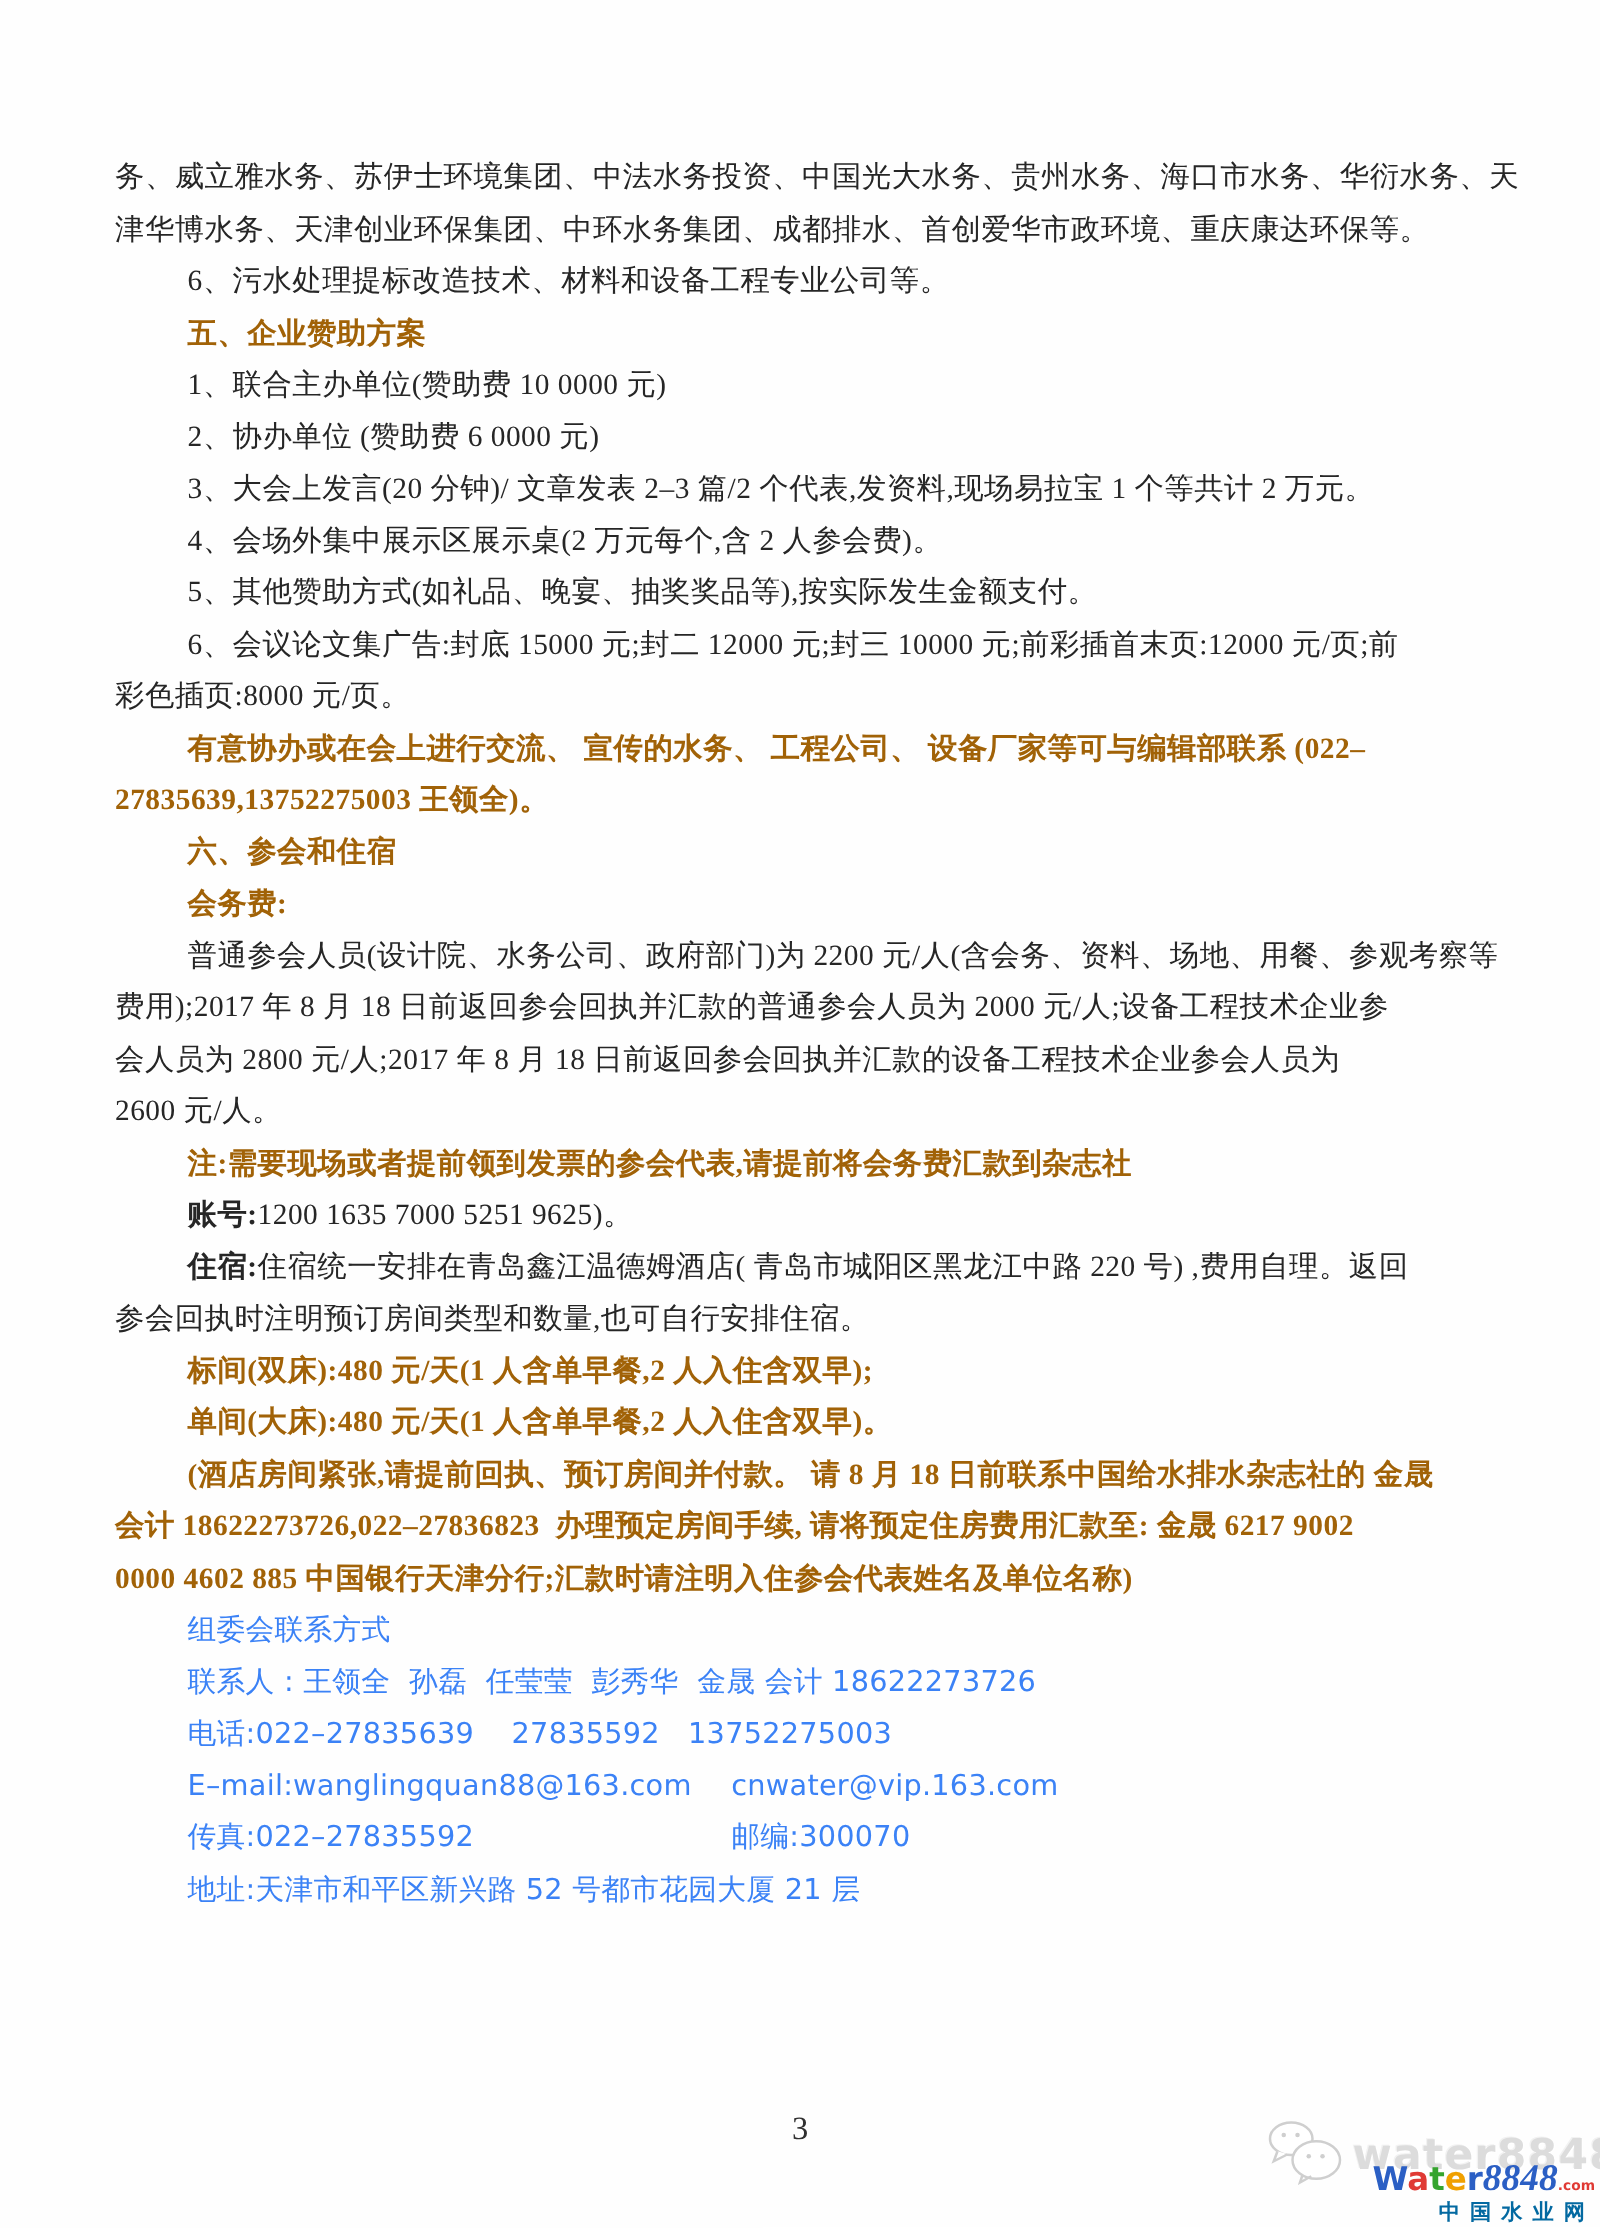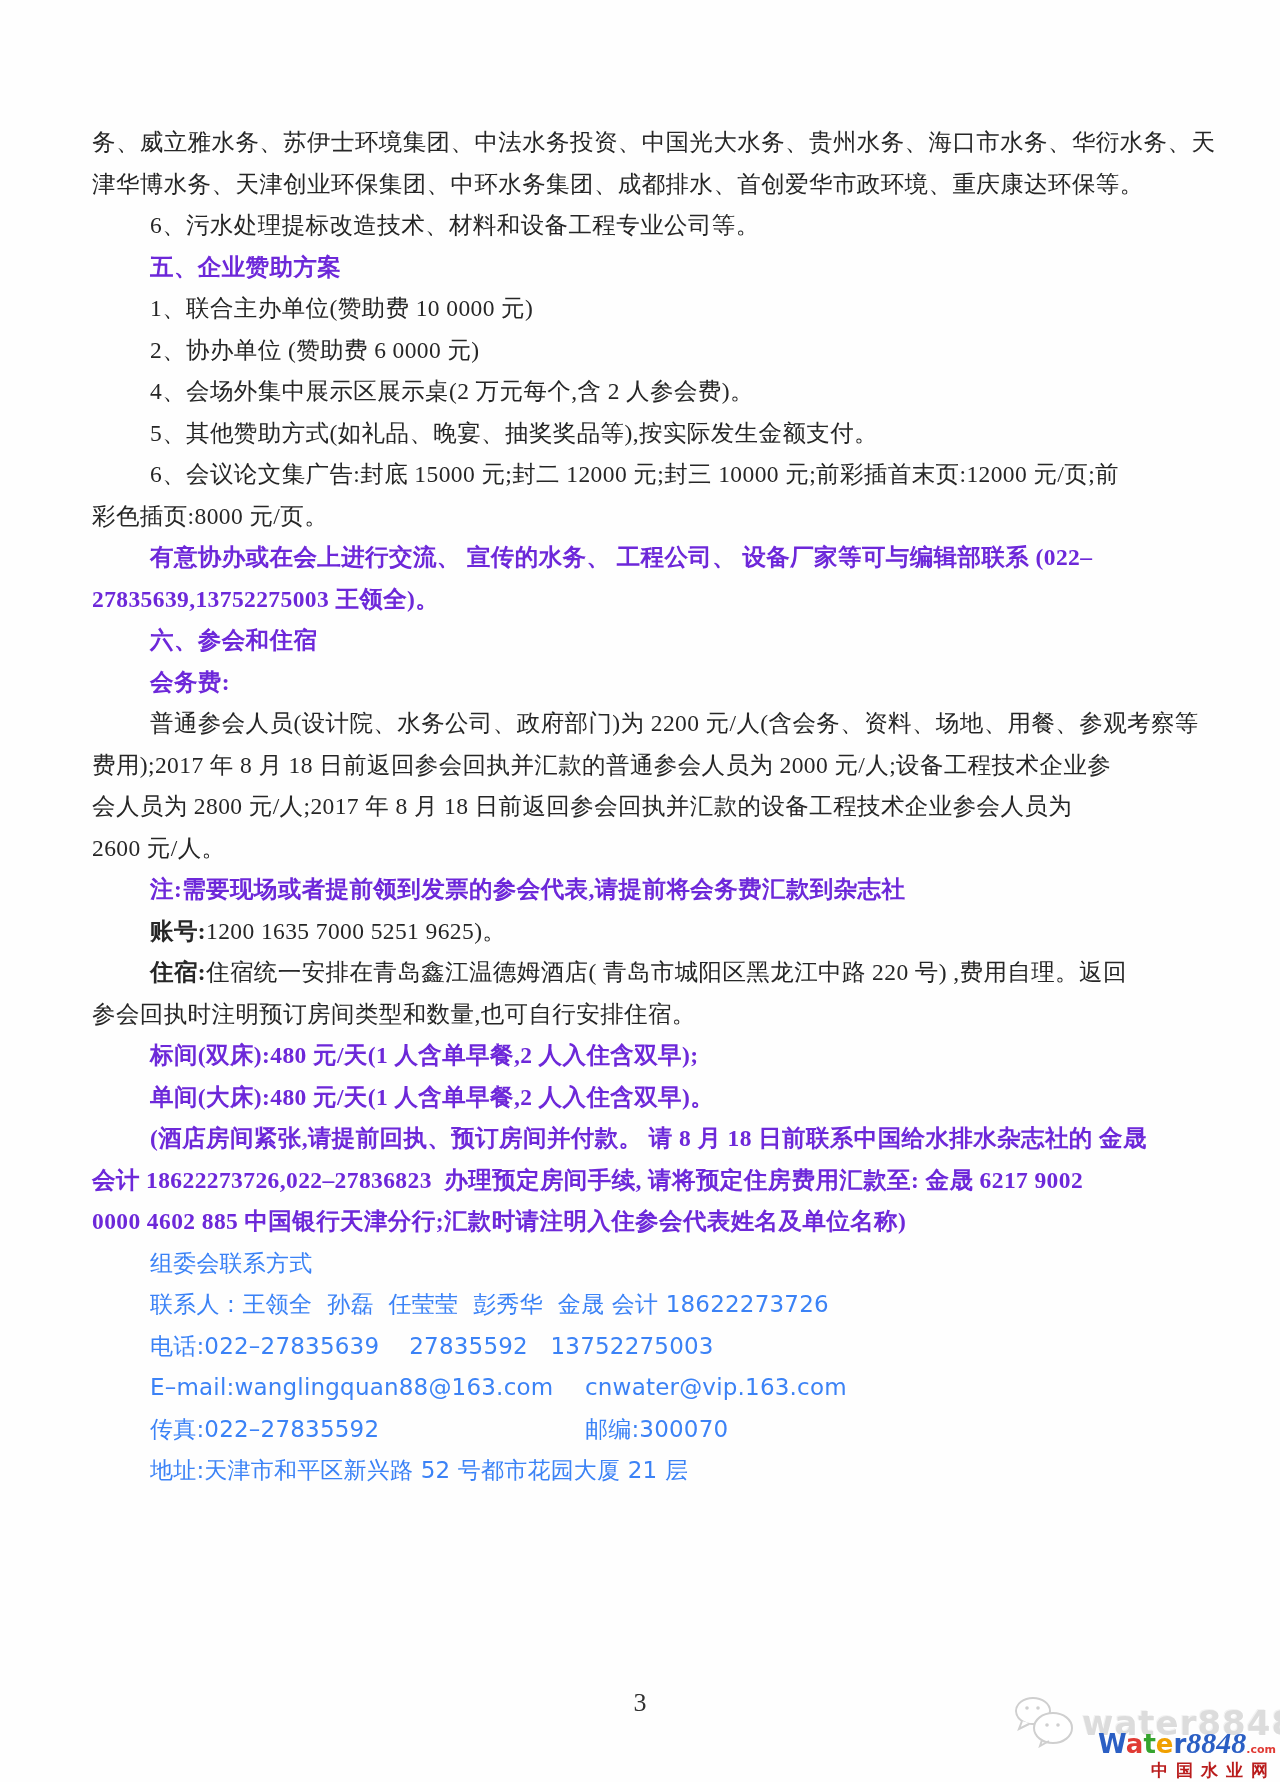--- a/index.html
+++ b/index.html
@@ -20,21 +20,21 @@
     top: 122px; left: 92px; right: 84px;
   }
   .line {
     height: 41.5px;
     line-height: 41.5px;
     font-size: 23.5px;
     white-space: pre;
     letter-spacing: 0.4px;
   }
   .line.indent { padding-left: 58px; }
-  .line.bold { font-weight: bold; color: #6d28d9; }
+  .line.bold { font-weight: bold; color: #a16207; }
   .line.sans {
     font-family: "DejaVu Sans", "Liberation Sans", sans-serif;
     font-size: 23px;
     letter-spacing: 0.2px;
     color: #3b82f6;
   }
   .lead { font-weight: bold; }
   .col1 { display: inline-block; width: 435px; }
   .footer {
     position: absolute; top: 1688px; left: 0; width: 100%;
@@ -85,20 +85,21 @@
 
 <div class="page">
 
   <div class="doc" id="doc-body">
       <div class="line"><span>务、威立雅水务、苏伊士环境集团、中法水务投资、中国光大水务、贵州水务、海口市水务、华衍水务、天</span></div>
       <div class="line"><span>津华博水务、天津创业环保集团、中环水务集团、成都排水、首创爱华市政环境、重庆康达环保等。</span></div>
       <div class="line indent"><span>6、污水处理提标改造技术、材料和设备工程专业公司等。</span></div>
       <div class="line indent bold"><span>五、企业赞助方案</span></div>
       <div class="line indent"><span>1、联合主办单位(赞助费 10 0000 元)</span></div>
       <div class="line indent"><span>2、协办单位 (赞助费 6 0000 元)</span></div>
+      <div class="line indent"><span>3、大会上发言(20 分钟)/ 文章发表 2–3 篇/2 个代表,发资料,现场易拉宝 1 个等共计 2 万元。</span></div>
       <div class="line indent"><span>4、会场外集中展示区展示桌(2 万元每个,含 2 人参会费)。</span></div>
       <div class="line indent"><span>5、其他赞助方式(如礼品、晚宴、抽奖奖品等),按实际发生金额支付。</span></div>
       <div class="line indent"><span>6、会议论文集广告:封底 15000 元;封二 12000 元;封三 10000 元;前彩插首末页:12000 元/页;前</span></div>
       <div class="line"><span>彩色插页:8000 元/页。</span></div>
       <div class="line indent bold"><span>有意协办或在会上进行交流、 宣传的水务、 工程公司、 设备厂家等可与编辑部联系 (022–</span></div>
       <div class="line bold"><span>27835639,13752275003 王领全)。</span></div>
       <div class="line indent bold"><span>六、参会和住宿</span></div>
       <div class="line indent bold"><span>会务费:</span></div>
       <div class="line indent"><span>普通参会人员(设计院、水务公司、政府部门)为 2200 元/人(含会务、资料、场地、用餐、参观考察等</span></div>
       <div class="line"><span>费用);2017 年 8 月 18 日前返回参会回执并汇款的普通参会人员为 2000 元/人;设备工程技术企业参</span></div>
@@ -143,17 +144,17 @@
             <circle cx="46" cy="31" r="1.8"></circle>
           </g>
         </svg>
       </span>
       <span class="wm-gray-text">water8848</span>
     </div>
     <div class="wm-color">
       <div class="wm-brand">
         <span id="brand-letters"><span style="color: rgb(43, 95, 196);">W</span><span style="color: rgb(224, 58, 52);">a</span><span style="color: rgb(53, 164, 46);">t</span><span style="color: rgb(240, 160, 0);">e</span><span style="color: rgb(43, 95, 196);">r</span></span><span class="nums" id="brand-nums" style="color: rgb(43, 95, 196);">8848</span><span class="tld" id="brand-tld" style="color: rgb(224, 58, 52);">.com</span>
       </div>
-      <div class="wm-sub" id="brand-sub" style="color: #b91c1c;">中国水业网</div>
+      <div class="wm-sub" id="brand-sub" style="color: #0369a1;">中国水业网</div>
     </div>
   </div>
 
 </div>
 
 </body></html>

